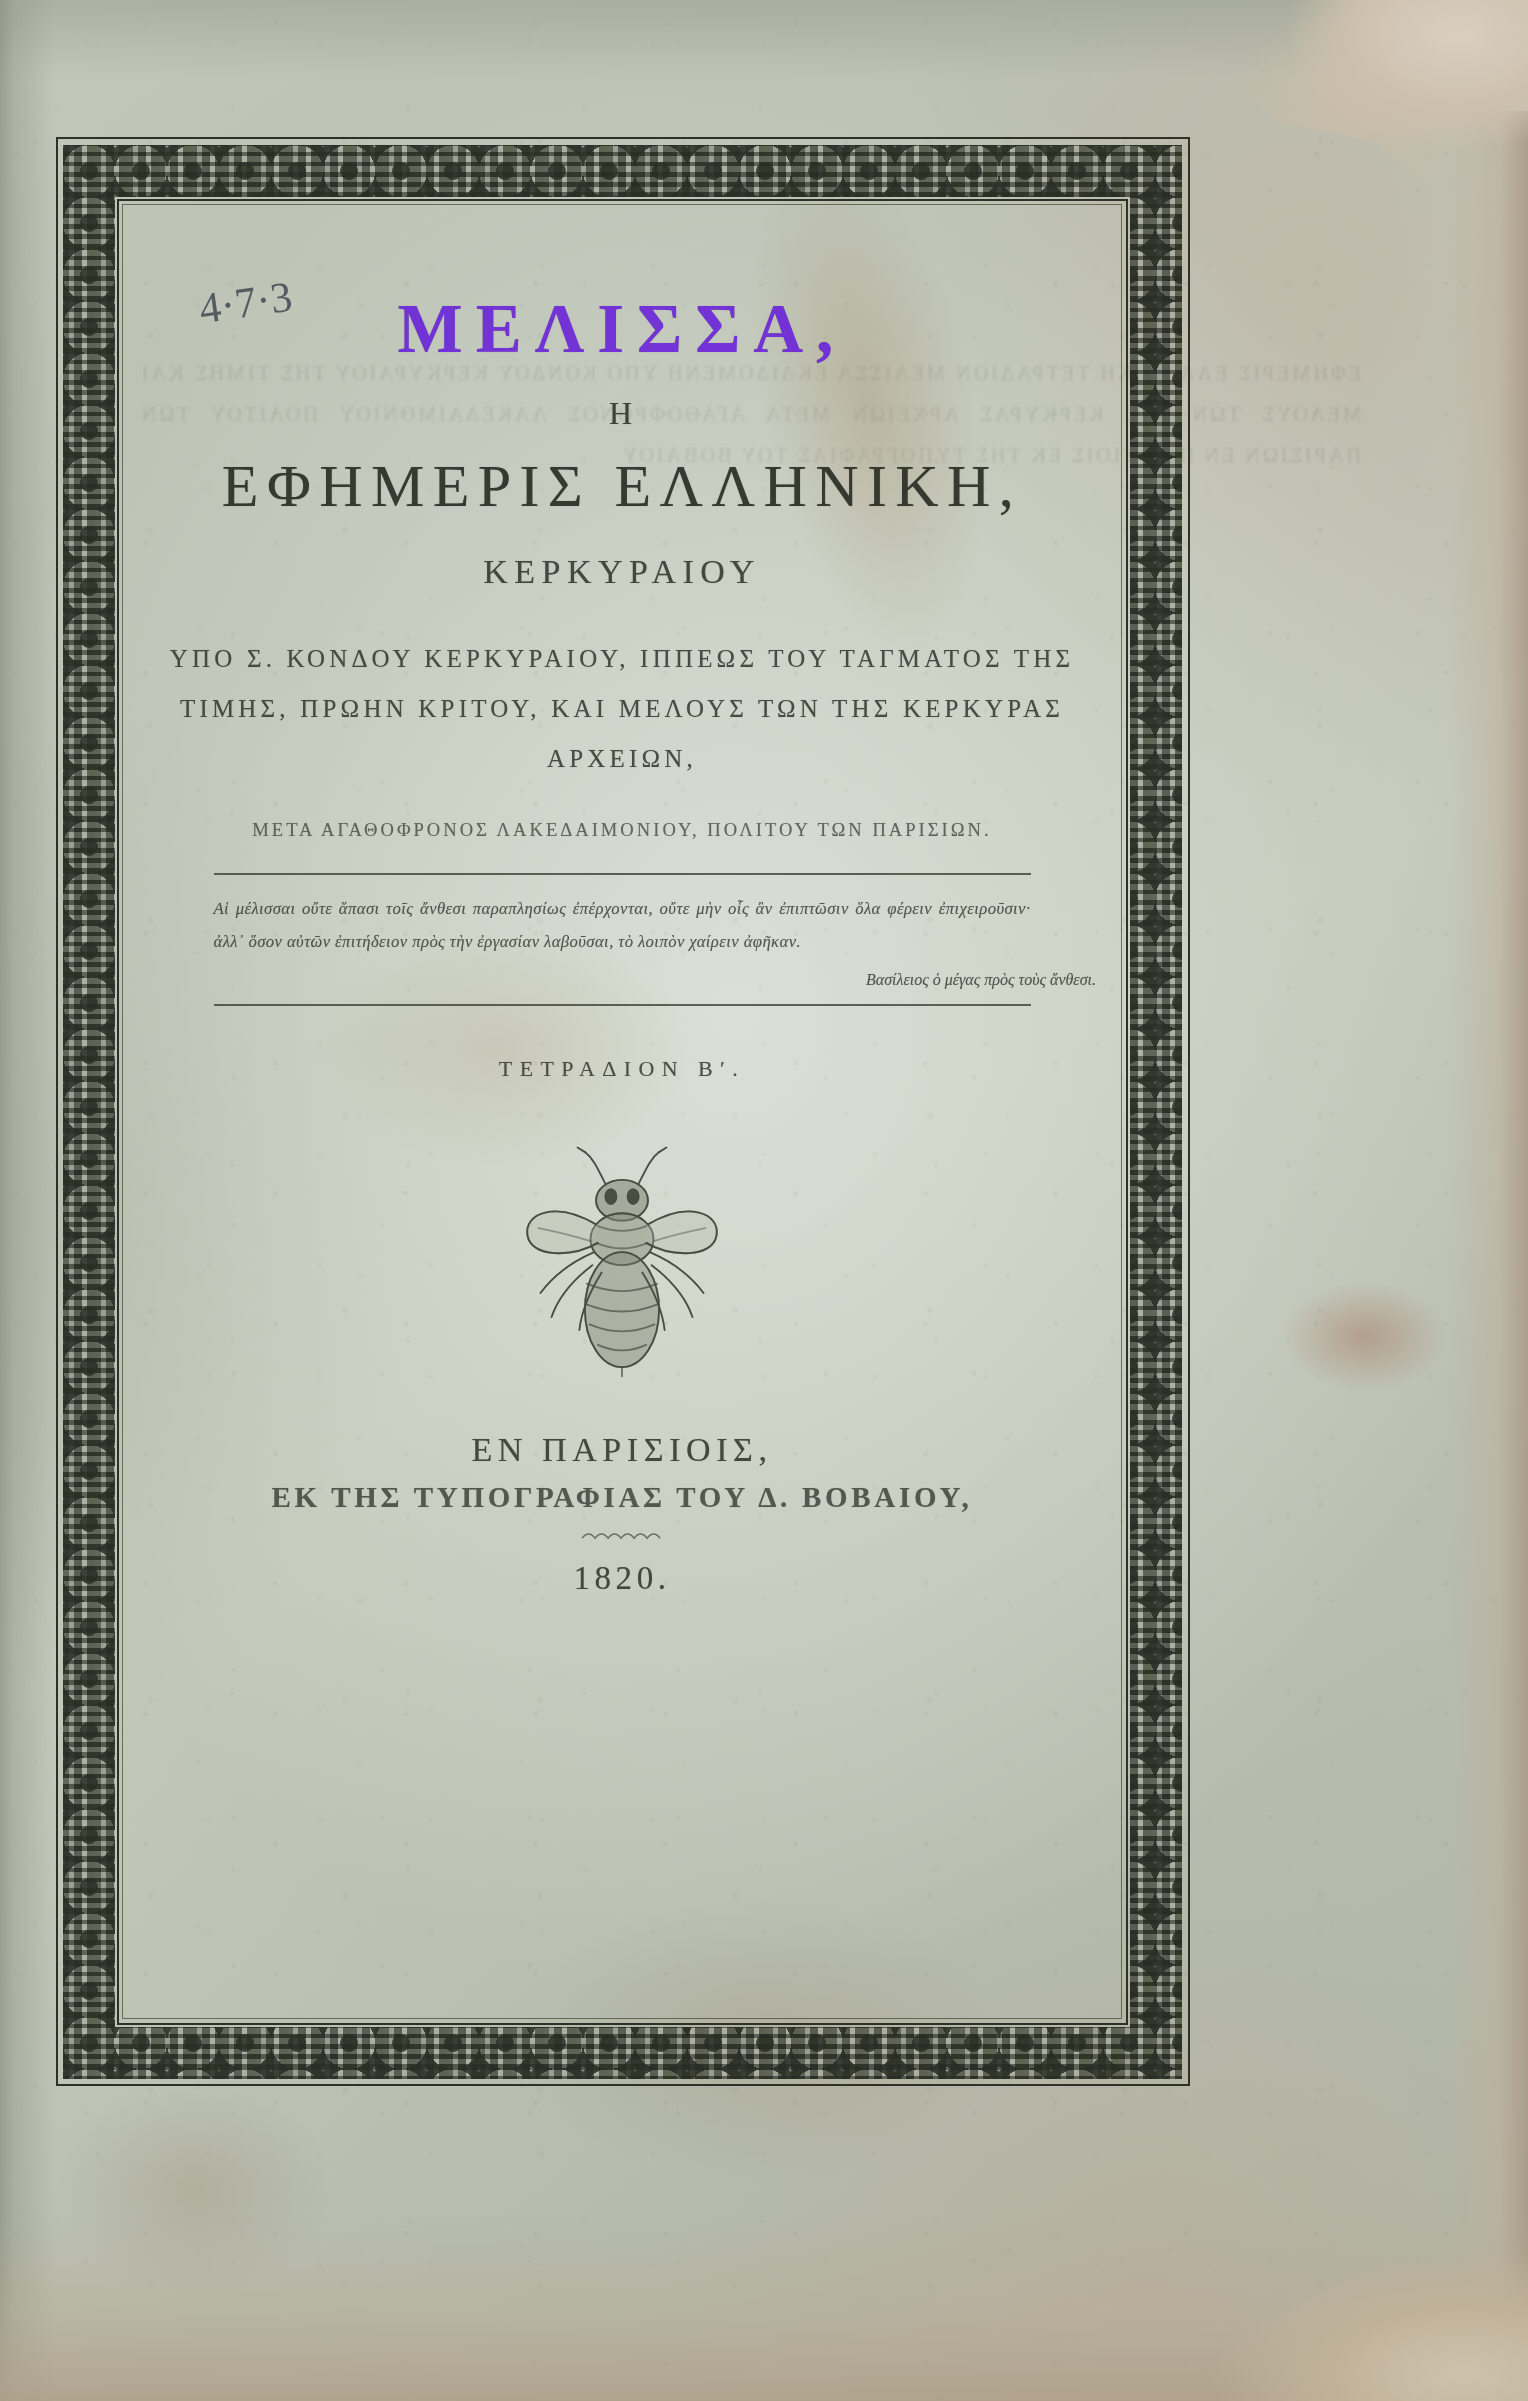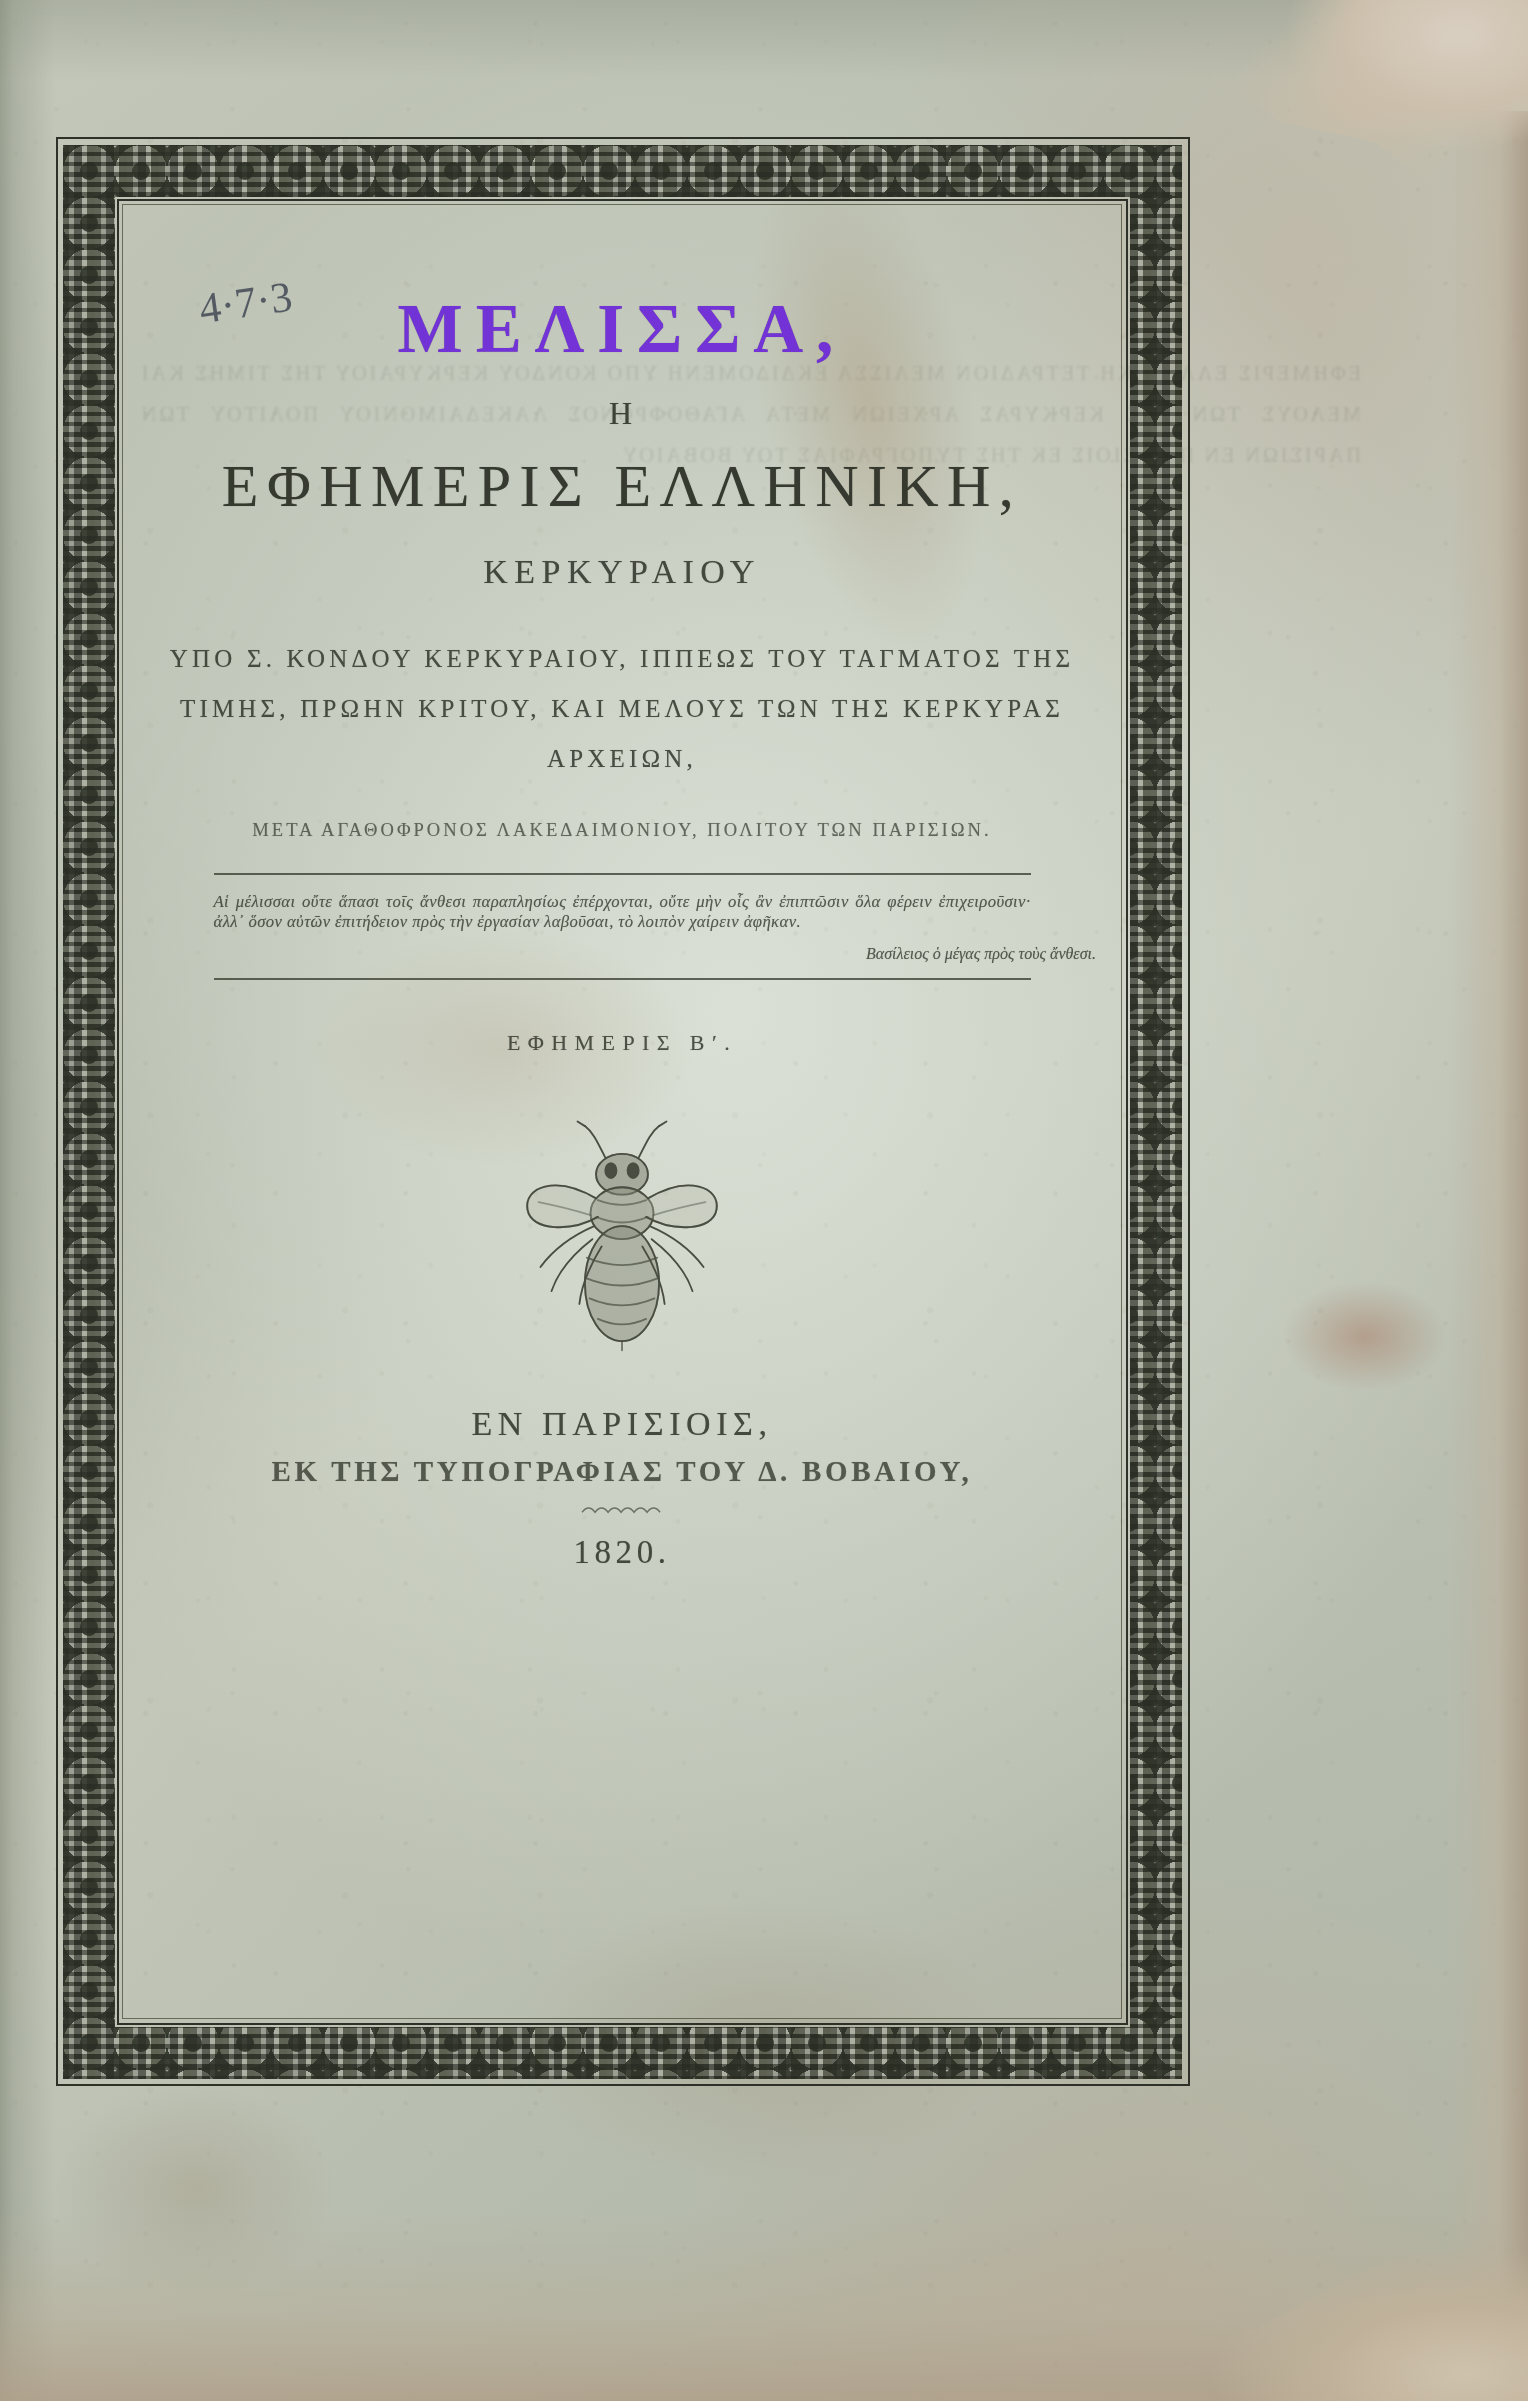--- a/index.html
+++ b/index.html
@@ -213,21 +213,21 @@
   }
   .rule {
     width: 817px;
     height: 1.9px;
     background: #33372b;
     margin: 32px auto 0;
     opacity: .75;
   }
   .epigraph {
     font-size: 16.7px;
-    line-height: 20px;
+    line-height: 33px;
     letter-spacing: 0.4px;
     margin: 16.7px auto 0;
     width: 817px;
     text-align: justify;
     font-style: italic;
     opacity: .74;
     font-family: "Liberation Serif", serif;
   }
   .epigraph-attr {
     text-align: right;
@@ -329,21 +329,21 @@
     <div class="t-sub2 ink">ΚΕΡΚΥΡΑΙΟΥ</div>
 
     <div class="t-by ink">ΥΠΟ Σ. ΚΟΝΔΟΥ ΚΕΡΚΥΡΑΙΟΥ, ΙΠΠΕΩΣ ΤΟΥ ΤΑΓΜΑΤΟΣ ΤΗΣ ΤΙΜΗΣ, ΠΡΩΗΝ ΚΡΙΤΟΥ, ΚΑΙ ΜΕΛΟΥΣ ΤΩΝ ΤΗΣ ΚΕΡΚΥΡΑΣ ΑΡΧΕΙΩΝ,</div>
     <div class="t-meta ink">ΜΕΤΑ ΑΓΑΘΟΦΡΟΝΟΣ ΛΑΚΕΔΑΙΜΟΝΙΟΥ, ΠΟΛΙΤΟΥ ΤΩΝ ΠΑΡΙΣΙΩΝ.</div>
 
     <div class="rule"></div>
     <div class="epigraph ink">Αἱ μέλισσαι οὔτε ἅπασι τοῖς ἄνθεσι παραπλησίως ἐπέρχονται, οὔτε μὴν οἷς ἂν ἐπιπτῶσιν ὅλα φέρειν ἐπιχειροῦσιν· ἀλλ᾿ ὅσον αὐτῶν ἐπιτήδειον πρὸς τὴν ἐργασίαν λαβοῦσαι, τὸ λοιπὸν χαίρειν ἀφῆκαν.</div>
     <div class="epigraph-attr ink">Βασίλειος ὁ μέγας πρὸς τοὺς ἄνθεσι.</div>
     <div class="rule rule2"></div>
 
-    <div class="t-issue ink">ΕΦΗΜΕΡΙΣ Βʹ.</div>
+    <div class="t-issue ink">ΤΕΤΡΑΔΙΟΝ Βʹ.</div>
 
     <div class="bee-wrap">
       <svg width="278" height="278" viewBox="0 0 300 300">
         <g stroke="#2b2f24" fill="none" stroke-width="2" stroke-linecap="round">
 
           <path d="M132 60 C122 40 118 32 110 26"></path>
           <path d="M168 60 C178 40 182 32 190 26"></path>
           <path d="M110 26 l-8 -5"></path>
             <path d="M190 26 l8 -5"></path>
 

